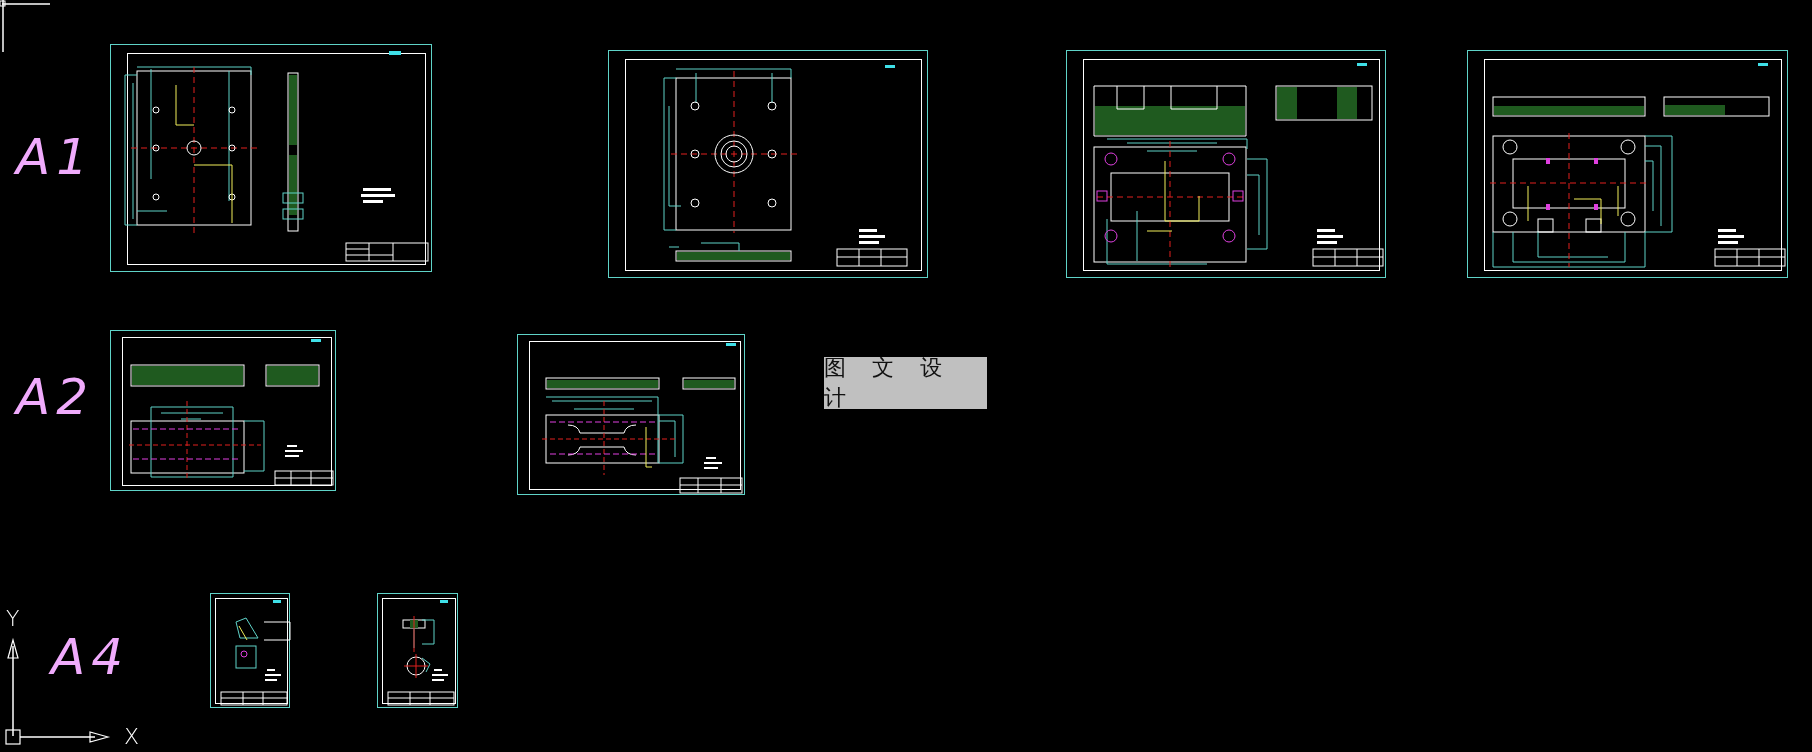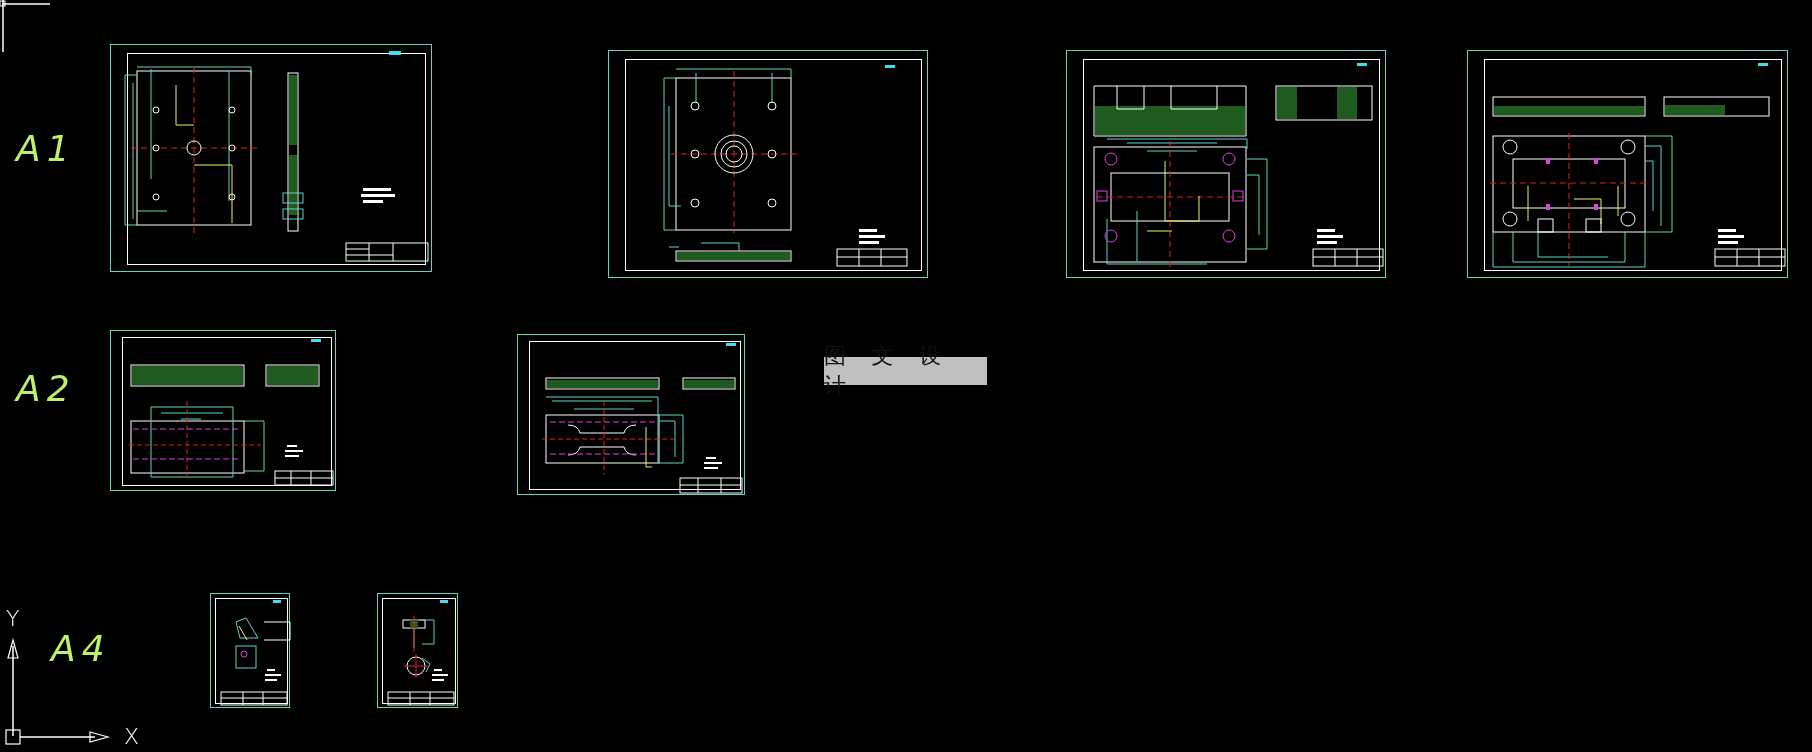--- a/index.html
+++ b/index.html
@@ -1,21 +1,21 @@
 <!DOCTYPE html>
 <html><head>
 <meta charset="utf-8">
 <style>
   html,body{margin:0;padding:0;background:#000;}
   body{width:1812px;height:752px;position:relative;overflow:hidden;font-family:"DejaVu Sans",sans-serif;}
   .canvas{position:absolute;left:0;top:0;width:1812px;height:752px;background:#000;}
   .sheet{position:absolute;border:1.5px solid #5fd3c8;box-sizing:border-box;}
   .sheet .inner{position:absolute;left:5%;top:3.5%;right:1.5%;bottom:2.5%;border:1.5px solid #fff;box-sizing:border-box;}
-  .size-label{position:absolute;color:#bef264;font-family:"DejaVu Sans",sans-serif;font-style:italic;font-weight:200;font-size:36px;letter-spacing:6px;}
-  .watermark{position:absolute;left:824px;top:357px;width:163px;height:28px;background:#c0c0c0;color:#111;font-family:Liberation Serif, serif;font-size:22px;letter-spacing:10px;display:flex;align-items:center;justify-content:center;}
+  .size-label{position:absolute;color:#f0abfc;font-family:"DejaVu Sans",sans-serif;font-style:italic;font-weight:200;font-size:50px;letter-spacing:6px;}
+  .watermark{position:absolute;left:824px;top:357px;width:163px;height:52px;background:#c0c0c0;color:#111;font-family:Liberation Sans, sans-serif;font-size:22px;letter-spacing:10px;display:flex;align-items:center;justify-content:center;}
   .ucs{position:absolute;left:0;top:596px;width:140px;height:156px;}
   .ucs-letter{position:absolute;color:#fff;font-family:"DejaVu Sans",sans-serif;font-weight:200;font-size:22px;}
   .crosshair{position:absolute;left:0;top:0;width:60px;height:60px;}
   svg{position:absolute;left:0;top:0;}
 </style>
 </head>
 <body>
 
 <div class="canvas">
 

